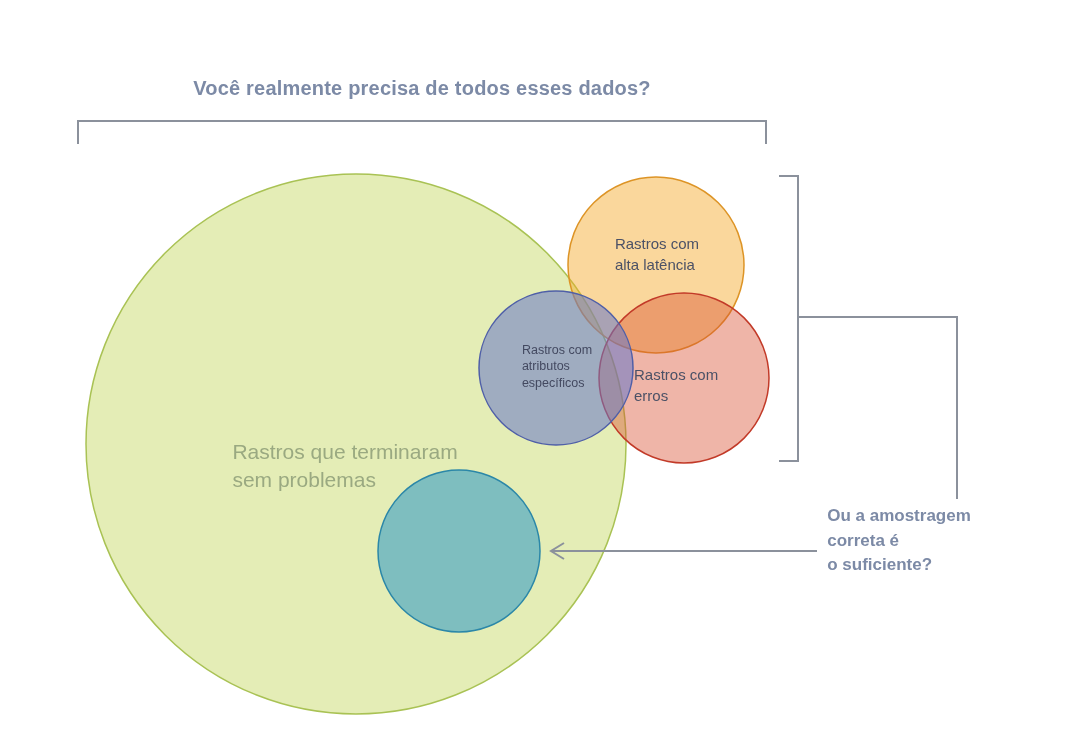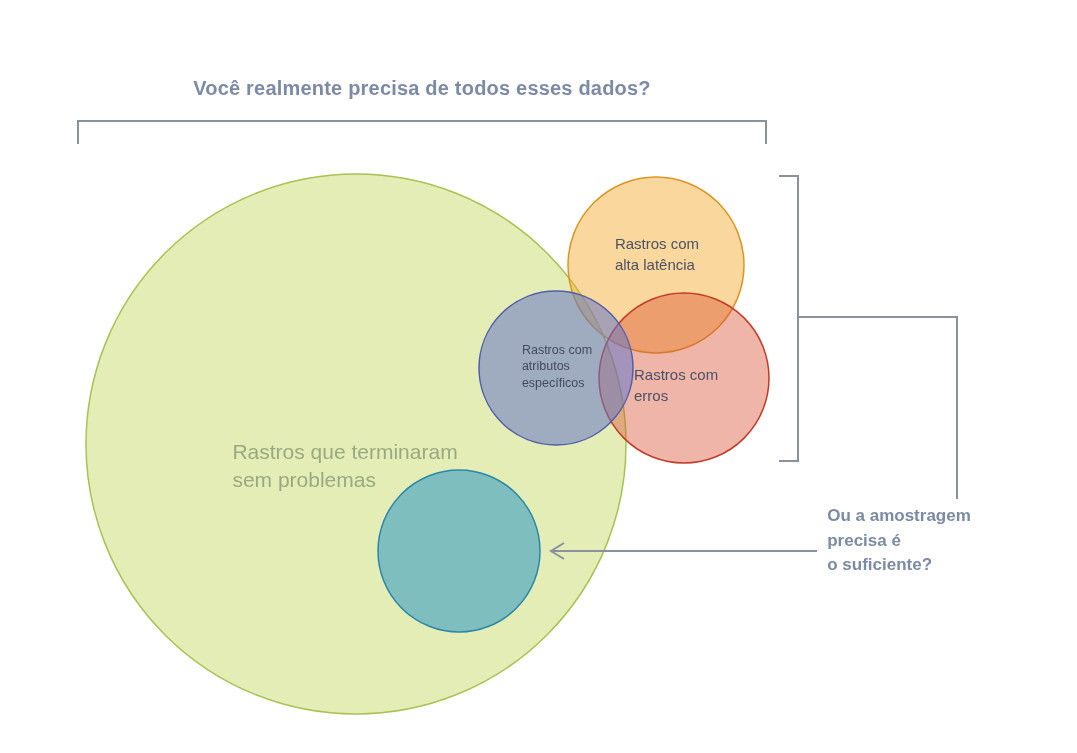--- a/index.html
+++ b/index.html
@@ -99,16 +99,16 @@
 
   <div class="label red-label">Rastros com
 erros</div>
 
   <div class="label blue-label">Rastros com
 atributos
 específicos</div>
 
 
   <div class="label question">Ou a amostragem
-precisa é
+correta é
 o suficiente?</div>
 
 </div>
 
 </body></html>

